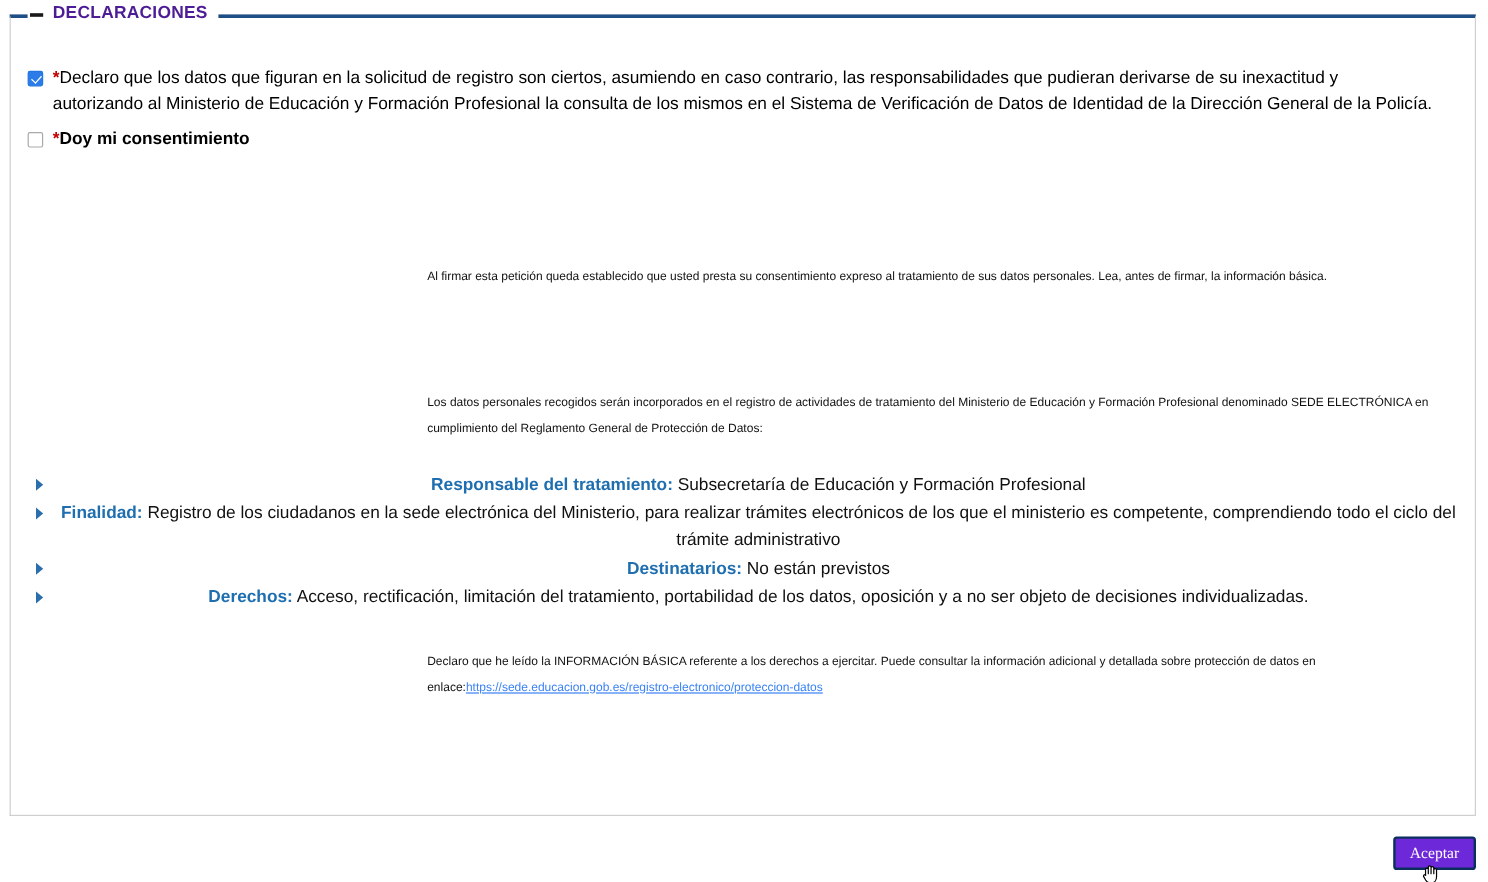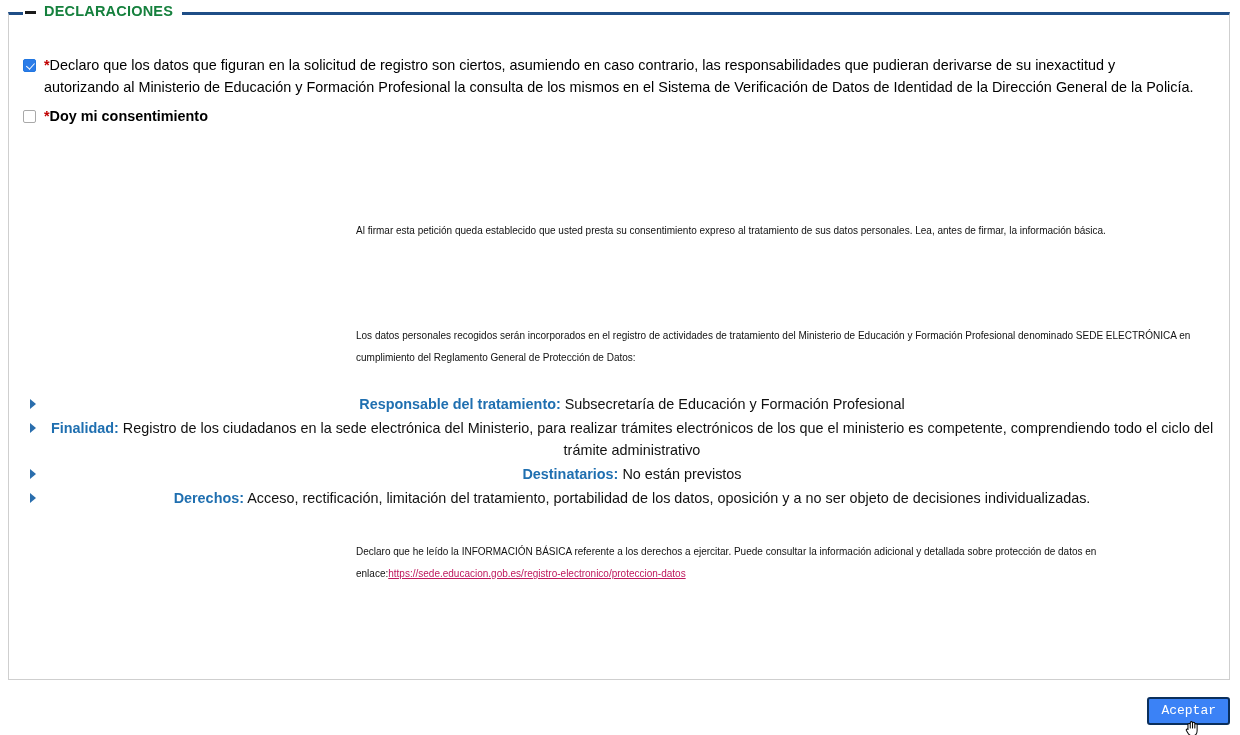--- a/index.html
+++ b/index.html
@@ -30,21 +30,21 @@
   }
   .panel-legend {
     position: absolute;
     left: 14px;
     top: -12px;
     background: #ffffff;
     padding: 0 9px 0 2px;
     font-size: 14.5px;
     font-weight: bold;
     letter-spacing: 0.2px;
-    color: #15803d;
+    color: #4c1d95;
     white-space: nowrap;
     display: flex;
     align-items: center;
     gap: 8px;
   }
   .collapse-dash {
     display: inline-block;
     width: 11px;
     height: 3px;
     background: #1a1a1a;
@@ -150,37 +150,37 @@
     border-left: 6px solid #2a6ead;
     border-top: 5px solid transparent;
     border-bottom: 5px solid transparent;
   }
   .blabel {
     color: #1f6fb0;
     font-weight: bold;
   }
 
   .doc-link {
-    color: #be185d;
+    color: #3b82f6;
   }
 
   
   .footer {
     position: absolute;
     left: 0;
     right: 10px;
     top: 697px;
     display: flex;
     justify-content: flex-end;
   }
   .btn-accept {
-    font-family: Liberation Mono, monospace;
+    font-family: Liberation Serif, serif;
     font-size: 13px;
     color: #ffffff;
-    background: #3b82f6;
+    background: #6d28d9;
     border: 2px solid #0b2f5c;
     border-radius: 3px;
     padding: 5px 12px 6px 12px;
     cursor: pointer;
     line-height: 1;
   }
 
   
   .cursor-hand {
     position: absolute;

